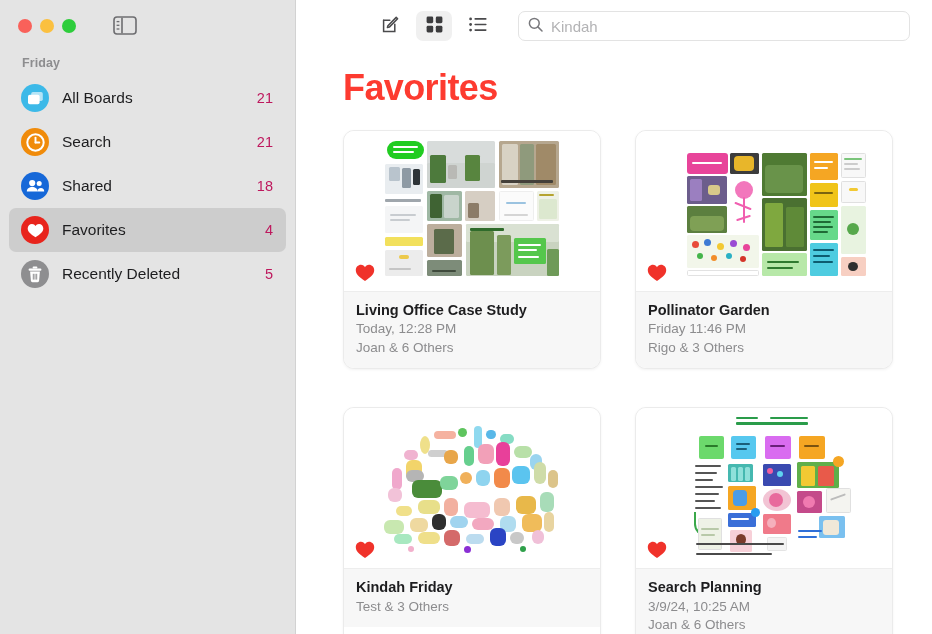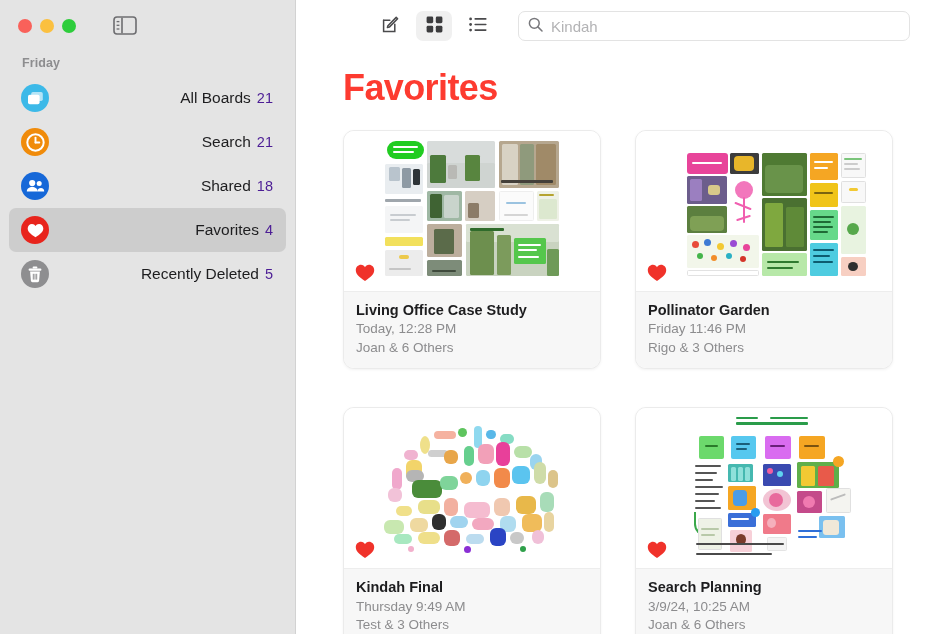--- a/index.html
+++ b/index.html
@@ -27,37 +27,37 @@
   .tl.green  { background:#2ecd3c; }
   .sb-toggle {
     margin-left:29px; width:26px; height:20px; position:relative; cursor:pointer;
   }
   .sb-toggle svg { display:block; }
 
   .section-title {
     font-size:12.5px; color:#8d8d8f; font-weight:600;
     padding:4px 0 6px 22px; letter-spacing:.1px;
   }
-  .nav { padding:0 9px;text-align:right; }
+  .nav { padding:0 9px; }
   .nav-item {
     display:flex; align-items:center; height:44px;
     padding:0 13px 0 12px; border-radius:7px; cursor:pointer;
     position:relative;
   }
   .nav-item.selected { background:#cdcdcd; }
   .nav-icon {
     width:28px; height:28px; border-radius:50%;
     flex:0 0 28px; margin-right:13px;
     display:flex; align-items:center; justify-content:center;
   }
   .nav-label {
     font-size:15.5px; color:#1d1d1f; flex:1 1 auto;
     white-space:nowrap; overflow:hidden; text-overflow:ellipsis;
   }
-  .nav-count { font-size:14.5px; color:#4c1d95; padding-left:6px; }
+  .nav-count { font-size:14.5px; color:#be185d; padding-left:6px; }
 
   
   .main { flex:1 1 auto; height:634px; background:#fff; position:relative; overflow:hidden; }
   .toolbar {
     height:52px; display:flex; align-items:center; padding-left:76px; gap:0;
   }
   .tb-btn {
     width:36px; height:30px; border-radius:7px; cursor:pointer;
     display:flex; align-items:center; justify-content:center;
     background:transparent; border:none;
@@ -471,22 +471,21 @@
             <div class="blob" style="left:120px;top:138px;width:7px;height:7px;background:#8a2fd4;"></div>
             <div class="blob" style="left:176px;top:138px;width:6px;height:6px;background:#2fa04a;"></div>
           </div>
           <span class="fav-heart">
             <svg width="20" height="19" viewBox="0 0 20 19">
               <path d="M10 18C3.8 13.9 0.8 11 0.8 7.3 0.8 4.1 3.1 1.8 6 1.8c1.9 0 3.3 1 4 2.4.7-1.4 2.1-2.4 4-2.4 2.9 0 5.2 2.3 5.2 5.5 0 3.7-3 6.6-9.2 10.7z" fill="#f0322a"></path>
             </svg>
           </span>
         </div>
         <div class="card-meta">
-          <div class="card-title">Kindah Final</div>
-          <div class="card-sub">Thursday 9:49 AM</div>
+          <div class="card-title">Kindah Friday</div>
           <div class="card-sub">Test &amp; 3 Others</div>
         </div>
       </div>
 
       <div class="card">
         <div class="thumb">
           <div class="thumb-inner">
 
             <div class="ln" style="left:100px;top:14px;width:72px;background:#2a9c4a;height:2.5px;"></div>
             <div class="ln" style="left:100px;top:9px;width:22px;background:#2a9c4a;height:2px;"></div>

